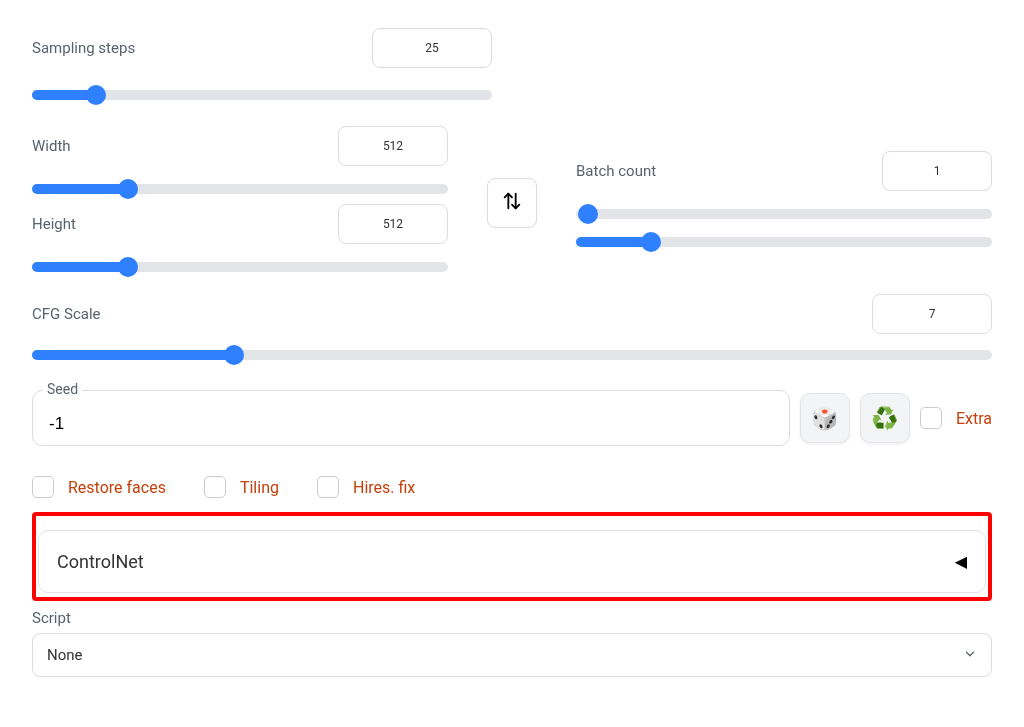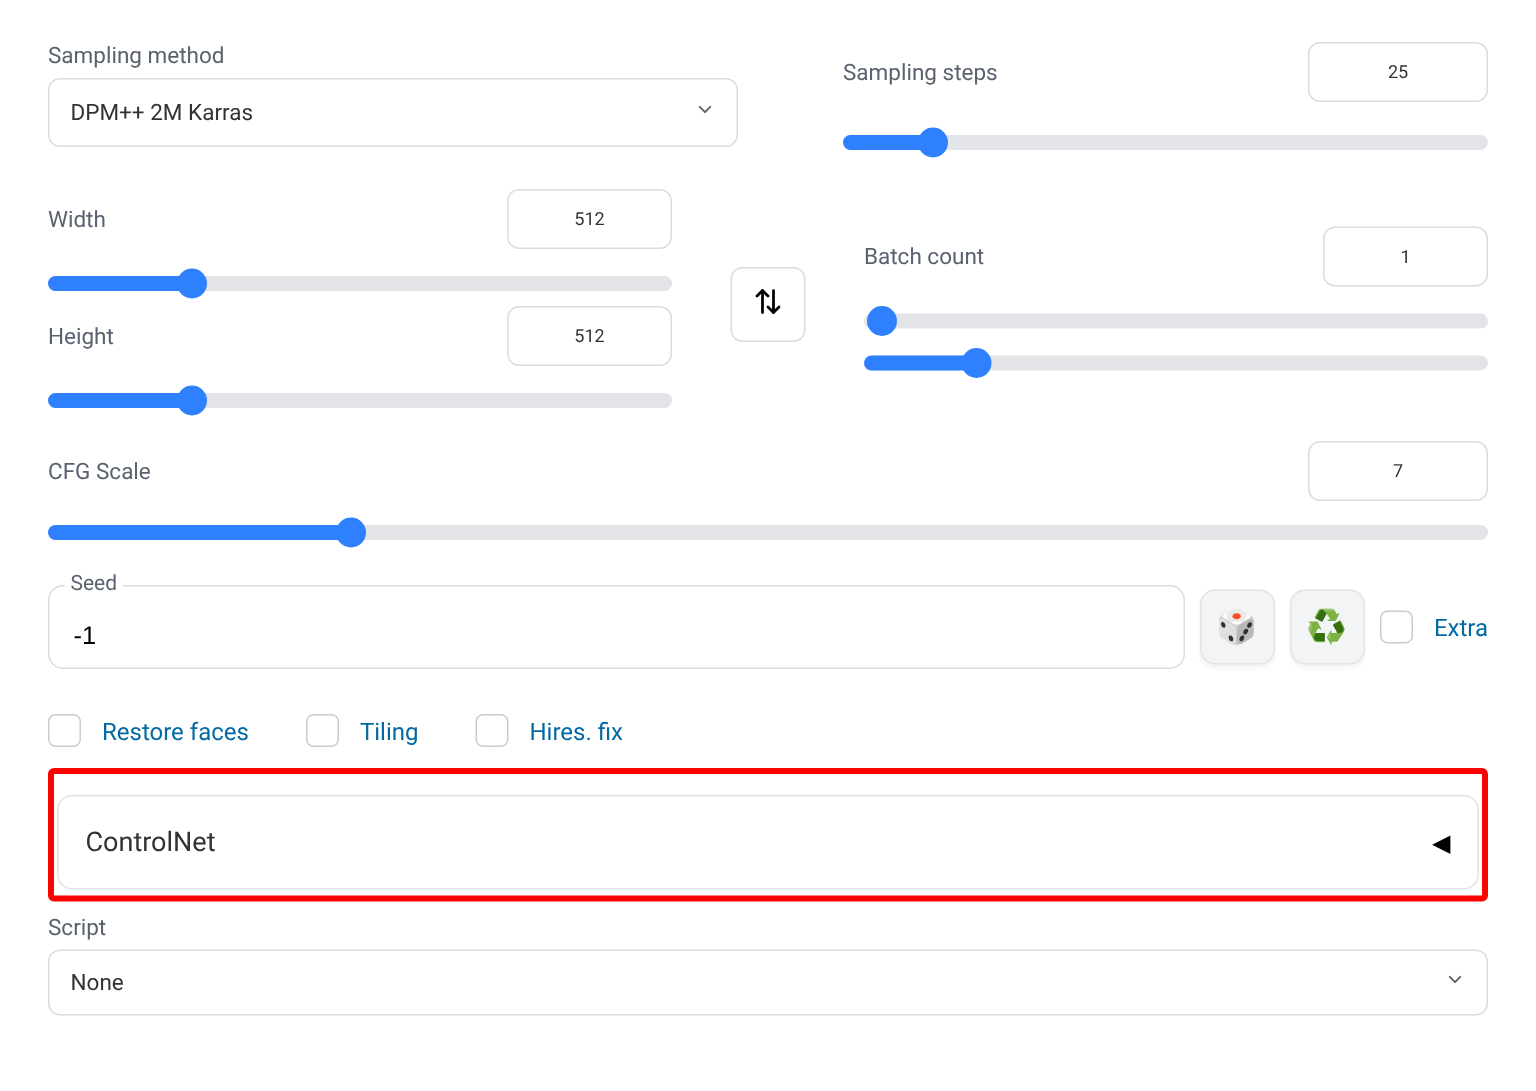--- a/index.html
+++ b/index.html
@@ -187,21 +187,21 @@
     display: inline-block;
     margin-right: 8px;
     cursor: pointer;
     vertical-align: middle;
   }
   .chk-row {
     display: flex;
     align-items: center;
     gap: 6px;
   }
-  .chk-label { color: #0369a1; font-size: 16px; }
+  .chk-label { color: #c2410c; font-size: 16px; }
 
   .checkline {
     margin-top: 30px;
     display: flex;
     gap: 38px;
     align-items: center;
   }
 
   
   .accordion {
@@ -236,31 +236,20 @@
 
   
   .top-right .slider { margin-top: 22px; }
 
   
 </style>
 </head>
 <body>
 
 <div class="top">
-  <div class="col">
-    <div class="label">Sampling method</div>
-    <div class="select">
-      <span>DPM++ 2M Karras</span>
-      <span class="chev">
-        <svg width="14" height="14" viewBox="0 0 24 24" fill="none" stroke="#5a6270" stroke-width="2.2" stroke-linecap="round" stroke-linejoin="round">
-            <polyline points="6 9 12 15 18 9"></polyline>
-          </svg>
-      </span>
-    </div>
-  </div>
   <div class="top-right col">
     <div class="head">
       <div class="label" style="margin-bottom:0">Sampling steps</div>
       <div class="numbox">25</div>
     </div>
     <div class="slider">
       <div class="fill" style="width:14%"></div>
       <div class="thumb" style="left:14%"></div>
     </div>
   </div>

